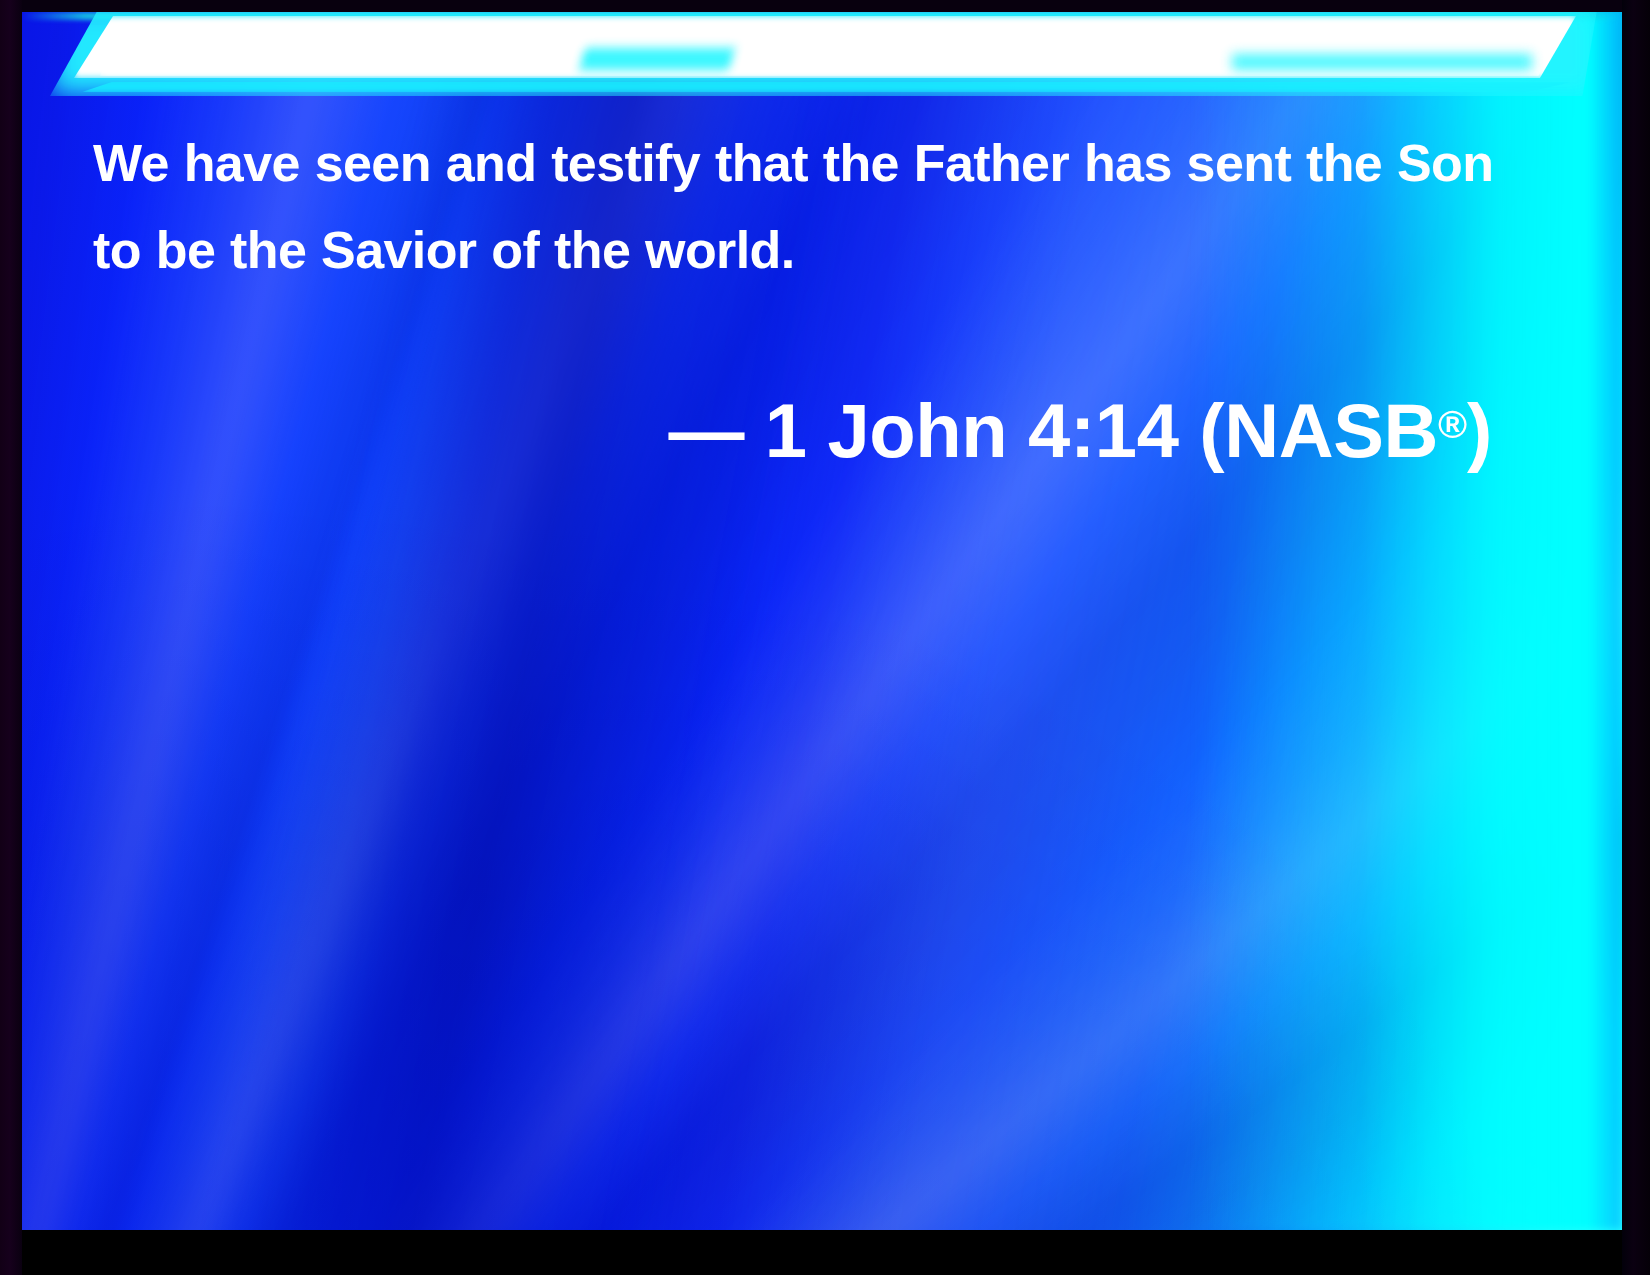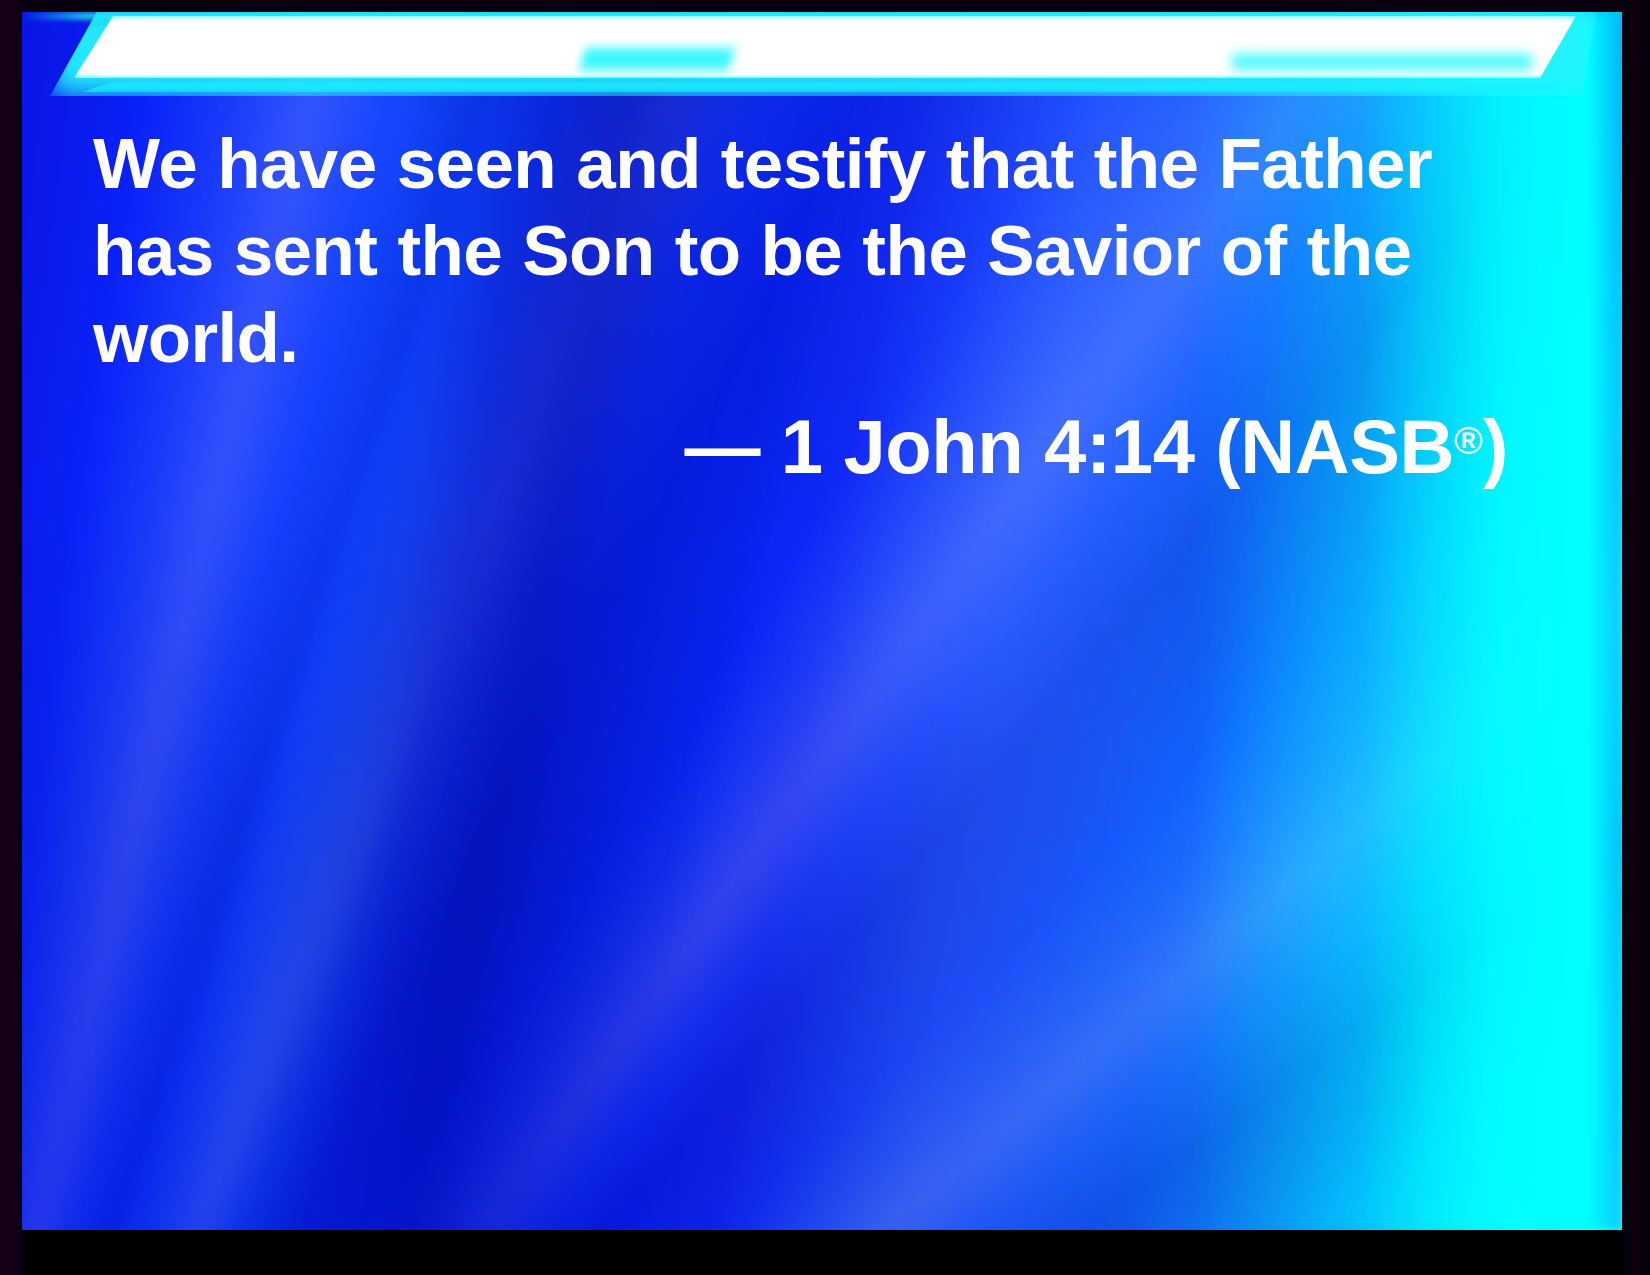--- a/index.html
+++ b/index.html
@@ -223,34 +223,34 @@
 
   .verse-text {
     position: absolute;
     left: 71px;
     top: 108px;
     width: 1420px;
     margin: 0;
     color: #ffffff;
     font-family: "Liberation Sans", sans-serif;
     font-weight: bold;
-    font-size: 71px;
+    font-size: 52px;
     line-height: 87px;
     letter-spacing: -0.6px;
     word-spacing: 1px;
     text-align: left;
     white-space: pre-wrap;
   }
 
   .verse-reference {
     position: absolute;
     left: 71px;
     top: 369px;
     width: 1399px;
-    margin: 16px;
+    margin: 0;
     color: #ffffff;
     font-family: "Liberation Sans", sans-serif;
     font-weight: bold;
     font-size: 76px;
     line-height: 87px;
     letter-spacing: -0.4px;
     text-align: right;
   }
   .verse-reference .reg-mark {
     font-size: 0.52em;

